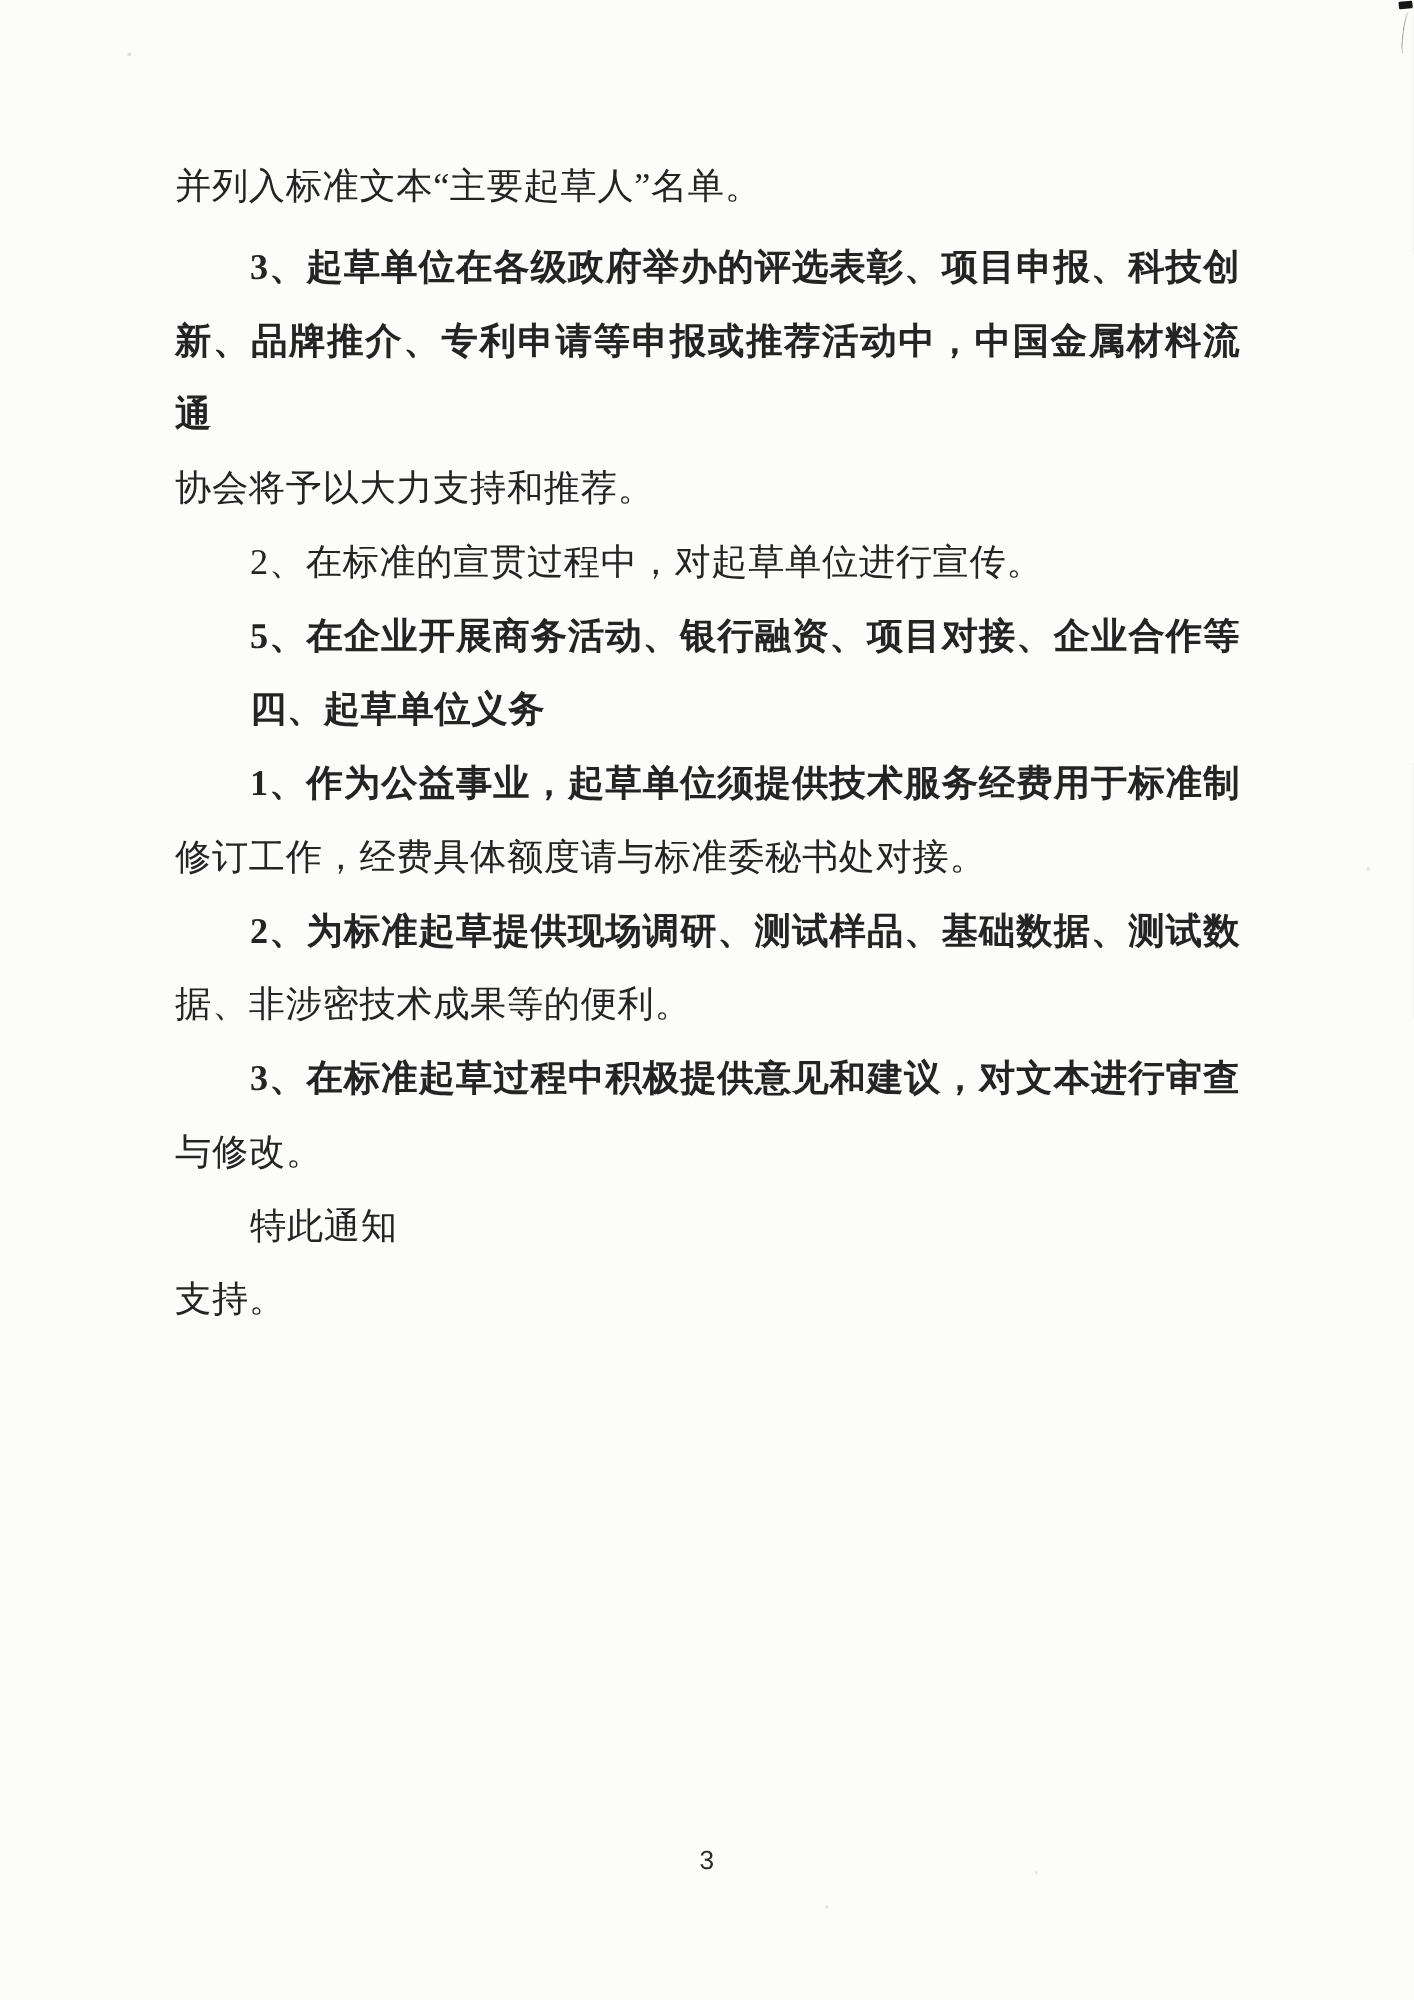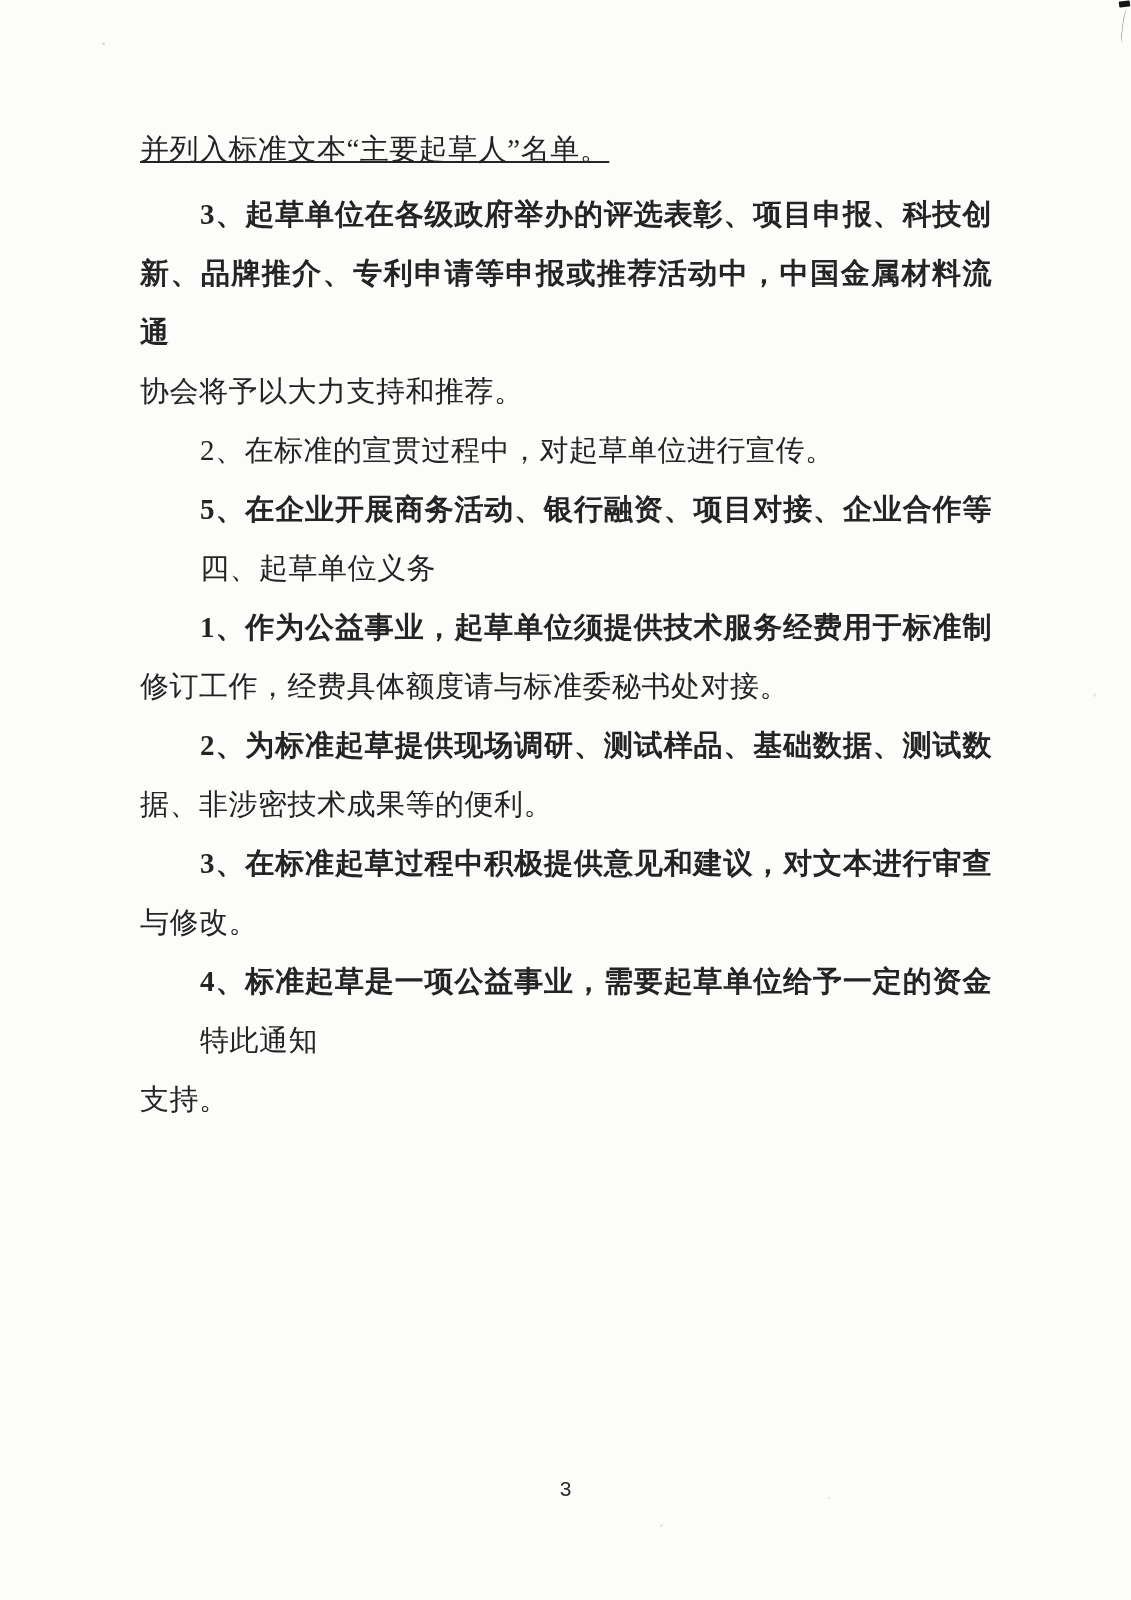--- a/index.html
+++ b/index.html
@@ -23,30 +23,30 @@
     top: 120px;
     width: 852px;
     font-size: 29px;
     line-height: 59px;
     letter-spacing: 0.5px;
   }
   .line {
     min-height: 59px;
     white-space: nowrap;
   }
-  .line.first { margin-bottom: 6px; text-decoration: underline; }
+  .line.first { margin-bottom: 6px; }
   .indent { padding-left: 60px; }
   .justify {
     white-space: normal;
     text-align: justify;
     text-align-last: justify;
     text-justify: inter-character;
     font-weight: bold;
   }
-  .heading { font-weight: normal; }
+  .heading { font-weight: bold; }
   .page-number {
     position: absolute;
     left: 0;
     right: 0;
     top: 1477px;
     text-align: center;
     font-family: "Liberation Sans", "DejaVu Sans", sans-serif;
     font-size: 21px;
     color: #2a2a2a;
     letter-spacing: 0;
@@ -94,21 +94,20 @@
     <div class="line">协会将予以大力支持和推荐。</div>
     <div class="line indent">2、在标准的宣贯过程中，对起草单位进行宣传。</div>
     <div class="line indent justify">5、在企业开展商务活动、银行融资、项目对接、企业合作等</div>
     <div class="line indent heading">四、起草单位义务</div>
     <div class="line indent justify">1、作为公益事业，起草单位须提供技术服务经费用于标准制</div>
     <div class="line">修订工作，经费具体额度请与标准委秘书处对接。</div>
     <div class="line indent justify">2、为标准起草提供现场调研、测试样品、基础数据、测试数</div>
     <div class="line">据、非涉密技术成果等的便利。</div>
     <div class="line indent justify">3、在标准起草过程中积极提供意见和建议，对文本进行审查</div>
     <div class="line">与修改。</div>
-    <div class="line indent justify">4、标准起草是一项公益事业，需要起草单位给予一定的资金</div>
     <div class="line indent">特此通知</div>
     <div class="line">支持。</div>
   </div>
 
   <div class="page-number">3</div>
 
   <div class="corner-mark"></div>
   <div class="corner-hair"></div>
   <div class="speck s1"></div>
   <div class="speck s2"></div>

